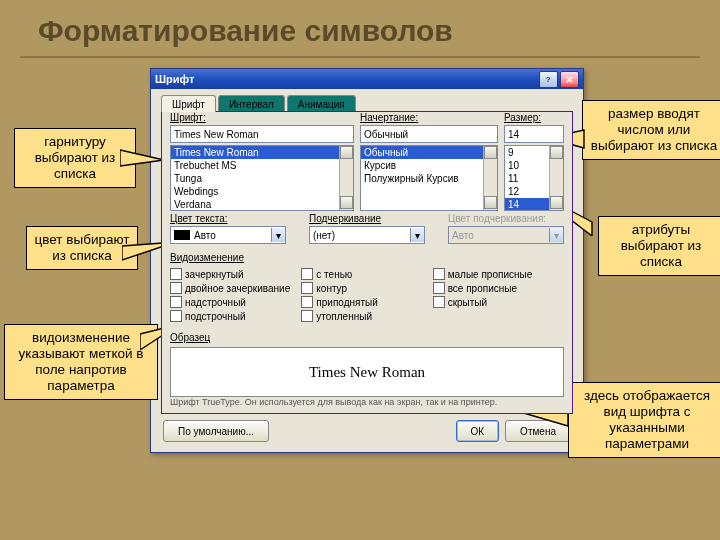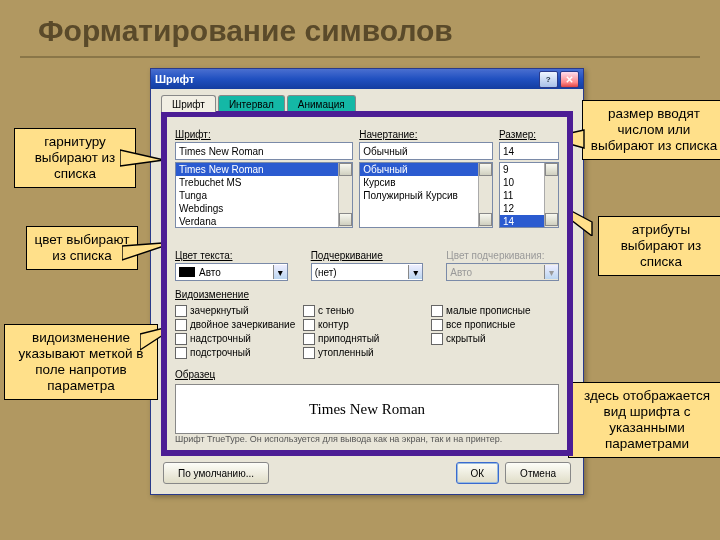--- a/index.html
+++ b/index.html
@@ -9,44 +9,44 @@
 
 
 .dlg{position:absolute;left:150px;top:68px;width:432px;background:#e8e5d8;border:1px solid #2a3a8a;box-shadow:2px 2px 5px rgba(0,0,0,.3);font-size:10px}
 .titlebar{height:20px;background:linear-gradient(#4a6fd0,#2050c0,#143da0);display:flex;align-items:center;color:#fff;font-weight:bold;padding:0 4px}
 .titlebar .t{flex:1;font-size:11px}
 .wbtn{width:17px;height:15px;margin-left:2px;border:1px solid #2a3a8a;display:flex;align-items:center;justify-content:center;background:linear-gradient(#fde,#f88 70%,#d44);border-radius:2px}
 .wbtn.h{background:linear-gradient(#eef5ff,#a8c0e8)}
 .wbtn svg{width:9px;height:9px}
 .body{padding:6px 10px 8px}
 .tabs{display:flex;gap:2px;margin-bottom:-1px}
-.tab{padding:3px 10px 2px;background:#14b8a6;border:1px solid #888;border-bottom:none;border-radius:3px 3px 0 0;font-size:10px}
+.tab{padding:3px 10px 2px;background:#0f766e;border:1px solid #888;border-bottom:none;border-radius:3px 3px 0 0;font-size:10px}
 .tab.active{background:#f2efe4;position:relative;z-index:2}
-.tabpanel{border:6px solid #4c1d95;background:#e8e5d8;padding:12px 8px 6px;position:relative;z-index:1}
+.tabpanel{border:1px solid #4c1d95;background:#e8e5d8;padding:0 8px 6px;position:relative;z-index:1}
 .row{display:flex;gap:6px}
 .col{flex:1;display:flex;flex-direction:column}
 .col.sm{flex:0 0 60px}
 .lab{font-size:10px;text-decoration:underline;margin-bottom:2px}
 .inp{height:16px;border:1px solid #7a8aa8;background:#fff;font-size:10px;padding:0 3px;display:flex;align-items:center}
 .list{height:64px;border:1px solid #7a8aa8;background:#fff;overflow:hidden;margin-top:2px;font-size:10px;position:relative}
 .list .it{padding:1px 3px}
 .list .sel{background:#2b5bd0;color:#fff}
 .scroll{position:absolute;right:0;top:0;width:13px;height:100%;background:#e8e5d8;border-left:1px solid #aaa}
 .scroll .sb{width:11px;height:11px;background:linear-gradient(#f8f8f0,#d0d0c0);border:1px solid #888;margin:0 auto}
-.row2{display:flex;gap:23px;margin-top:22px}
+.row2{display:flex;gap:23px;margin-top:2px}
 .dd{height:16px;border:1px solid #7a8aa8;background:#fff;display:flex;align-items:center;font-size:10px}
 .dd .v{flex:1;padding:0 3px}
 .dd .ar{width:13px;height:14px;background:linear-gradient(#eef,#bcd6f0);border-left:1px solid #888;display:flex;align-items:center;justify-content:center}
 .dd.dis{background:#e8e5d8;color:#999}
 .swatch{width:16px;height:10px;background:#000;margin-right:4px}
 .grp{margin-top:8px}
 .grplab{font-size:10px;text-decoration:underline;margin-bottom:3px}
 .cks{display:flex;font-size:10px}
 .ckcol{flex:1}
-.ck{display:flex;align-items:flex-start;gap:3px;margin:2px 0}
+.ck{display:flex;align-items:center;gap:3px;margin:2px 0}
 .ck .box{width:10px;height:10px;border:1px solid #666;background:#fff}
 .preview{border:1px solid #888;height:48px;background:#fff;margin-top:4px;display:flex;align-items:center;justify-content:center;font-family:"Times New Roman",serif;font-size:15px}
 .hint{font-size:9px;color:#555;margin-top:0}
 .btns{display:flex;justify-content:flex-end;gap:6px;margin:6px 2px 2px;align-items:center}
 .btn{height:20px;padding:0 14px;background:linear-gradient(#fdfdf8,#e0ddc8);border:1px solid #888;border-radius:3px;font-size:10px;display:flex;align-items:center}
 .btn.def{border:1px solid #3a6ad0;box-shadow:0 0 0 1px #9bd inset}
 
 
 .call{position:absolute;background:#ffe08a;border:1.5px solid #000;padding:5px 7px;font-size:13.5px;text-align:center;line-height:1.18}
 </style>

